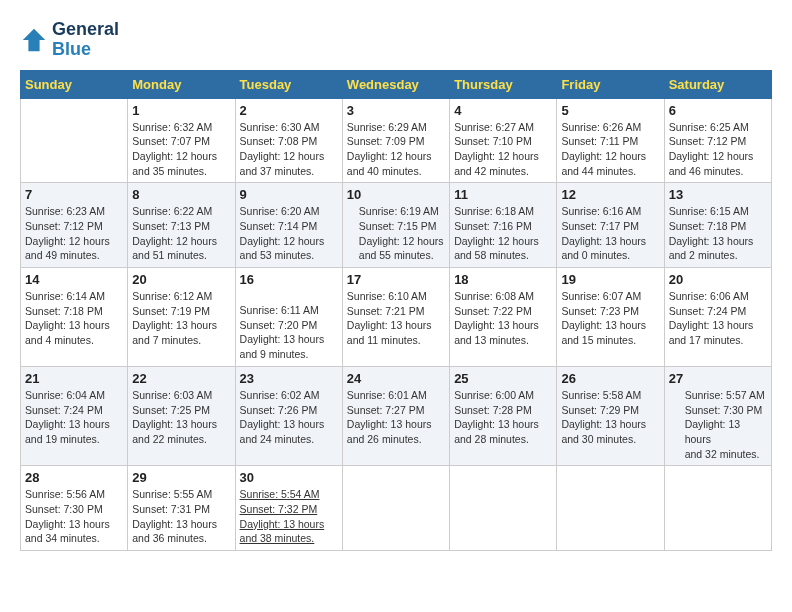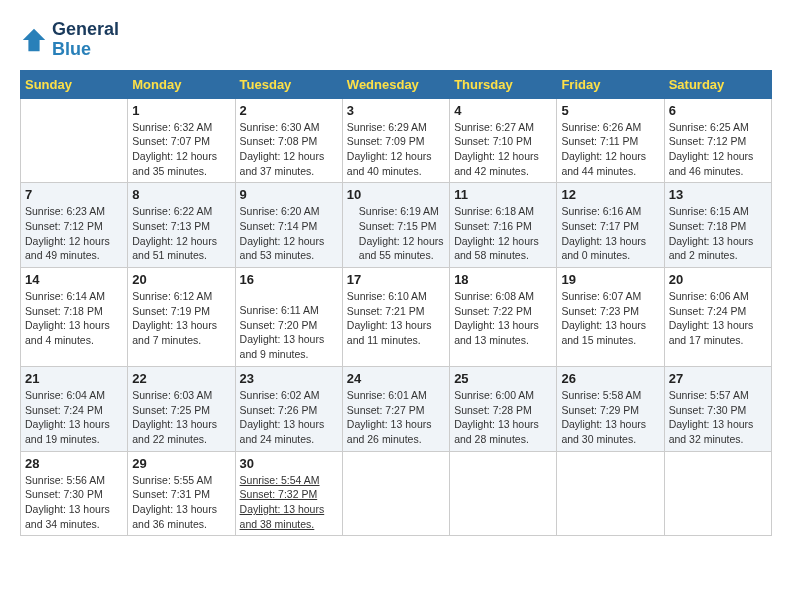--- a/index.html
+++ b/index.html
@@ -304,21 +304,21 @@
         </td>
         <td>
           <div class="day-number">26</div>
           <div class="day-info" style="white-space: pre-line;">Sunrise: 5:58 AM
 Sunset: 7:29 PM
 Daylight: 13 hours
 and 30 minutes.</div>
         </td>
         <td>
           <div class="day-number">27</div>
-          <div class="day-info" style="white-space: pre-line;">Sunrise: 5:57 AM
+          <div class="day-info" style="white-space: pre-line; margin-left: 16px;">Sunrise: 5:57 AM
 Sunset: 7:30 PM
 Daylight: 13 hours
 and 32 minutes.</div>
         </td>
       </tr>
       <tr>
         <td>
           <div class="day-number">28</div>
           <div class="day-info" style="white-space: pre-line;">Sunrise: 5:56 AM
 Sunset: 7:30 PM

